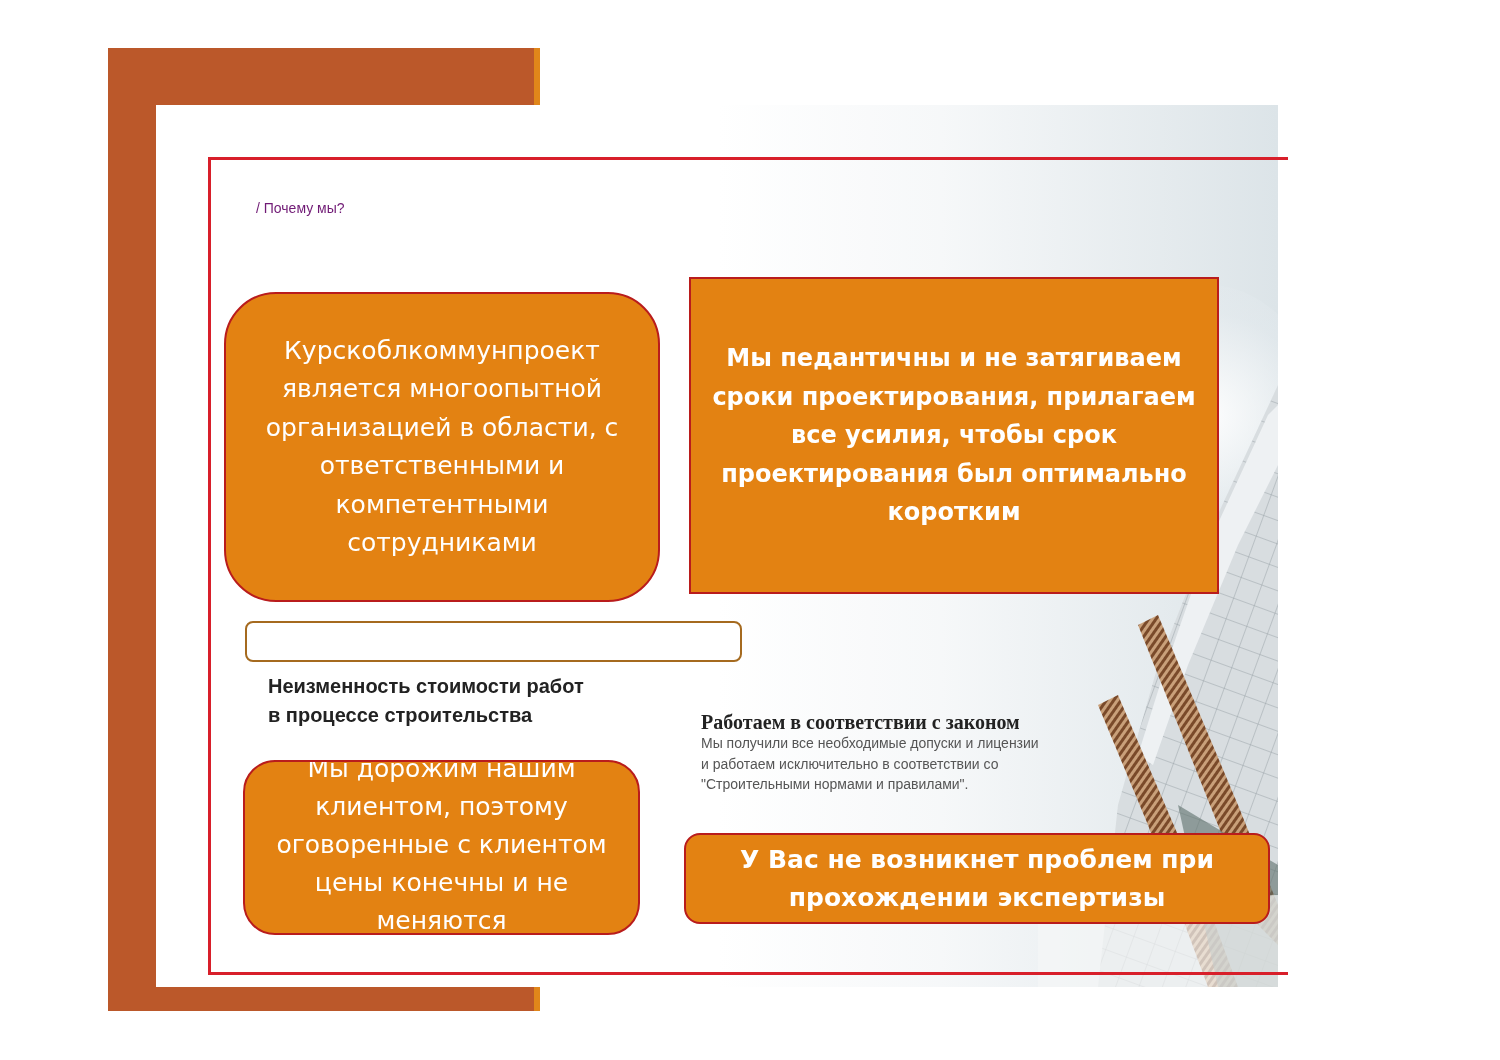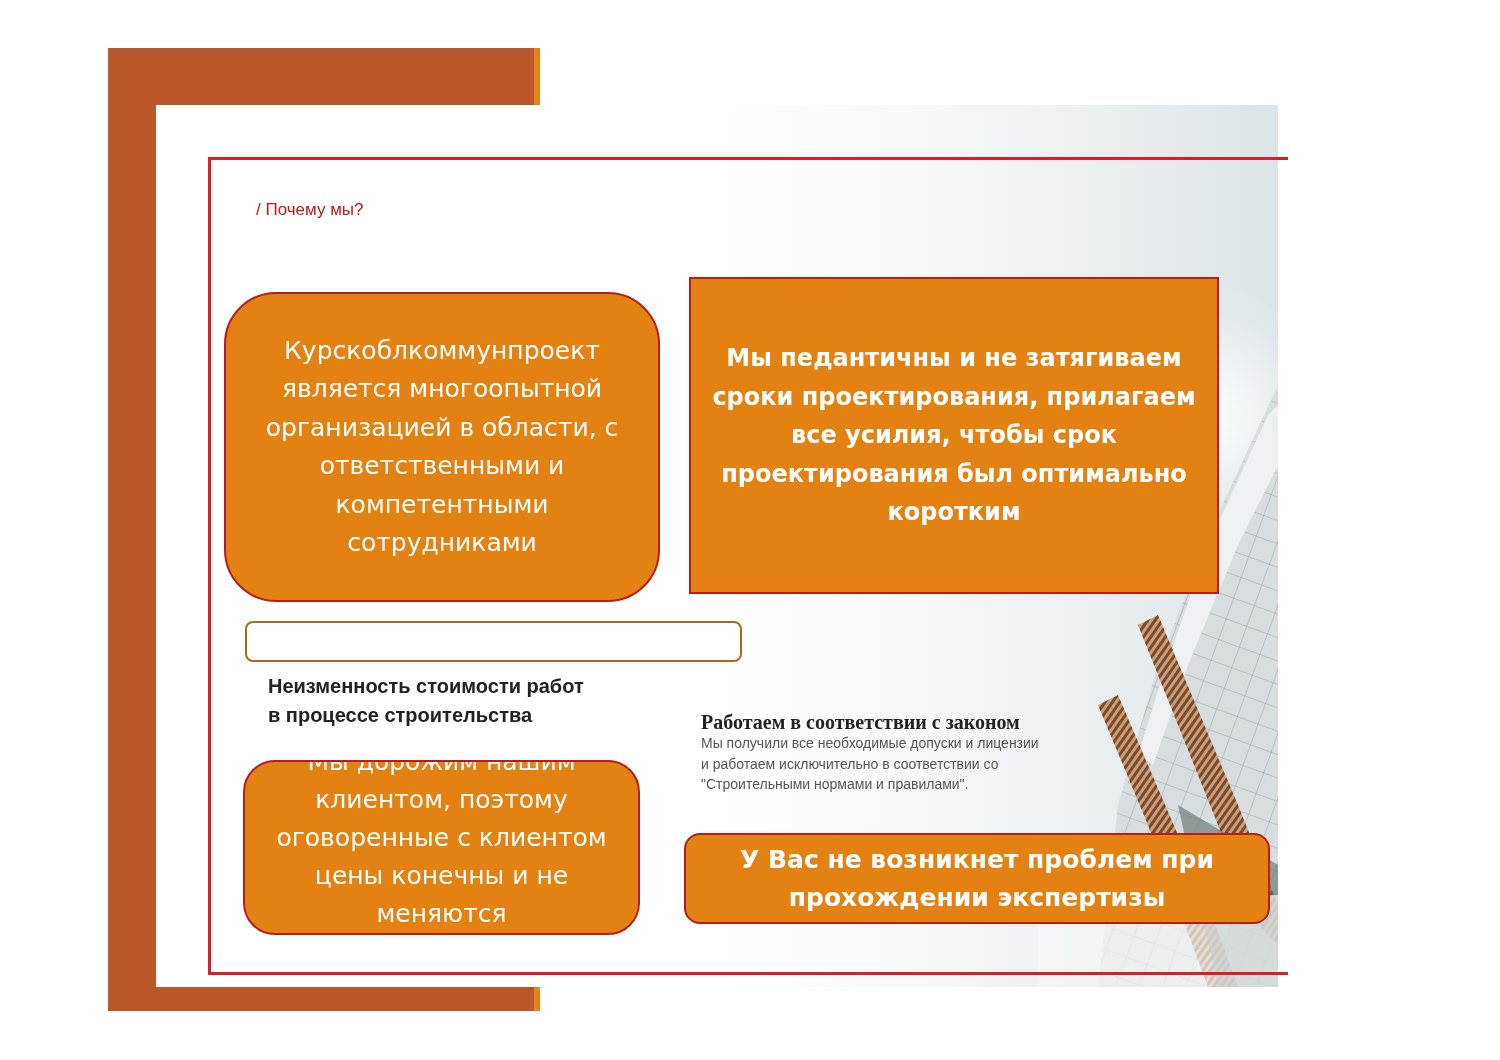--- a/index.html
+++ b/index.html
@@ -13,26 +13,26 @@
 
     .slide-image { position: absolute; left: 156px; top: 105px; width: 1122px; height: 882px; background: #ffffff; overflow: hidden; }
     .sky { position: absolute; right: 0; top: 0; width: 560px; height: 100%;
       background: linear-gradient(90deg, rgba(255,255,255,1) 0%, rgba(240,243,245,0.6) 40%, rgba(220,228,232,1) 100%); }
     .cloud { position: absolute; right: -40px; top: 180px; width: 220px; height: 260px; border-radius: 50%;
       background: radial-gradient(circle, rgba(255,255,255,0.9) 0%, rgba(230,236,240,0.4) 60%, rgba(220,228,232,0) 100%); }
     .building { position: absolute; right: 0; top: 0; width: 240px; height: 100%; }
 
     .red-border { position: absolute; left: 52px; top: 52px; width: 1080px; height: 818px; border: 3px solid #d81f2a; border-right: none; }
 
-    .kicker { position: absolute; left: 256px; top: 200px; font-size: 17px; color: #b91c1c; font-family: "Liberation Sans", sans-serif; }
+    .kicker { position: absolute; left: 256px; top: 200px; font-size: 14px; color: #701a75; font-family: "Liberation Sans", sans-serif; }
 
     .box { position: absolute; background: #e38212; color: #ffffff; display: flex; align-items: center; justify-content: center; text-align: center; font-family: "DejaVu Sans", sans-serif; border: 2px solid #b91c1c; }
     .box-1 { left: 224px; top: 292px; width: 436px; height: 310px; border-radius: 52px; font-size: 25px; line-height: 38.5px; padding: 0 22px; }
     .box-2 { left: 689px; top: 277px; width: 530px; height: 317px; border-radius: 0; font-size: 24px; font-weight: bold; line-height: 38.5px; padding: 0 12px; }
-    .box-3 { left: 243px; top: 760px; width: 397px; height: 175px; border-radius: 32px; font-size: 25px; line-height: 38px; padding: 0 4px; overflow: hidden; align-items: flex-end; }
+    .box-3 { left: 243px; top: 760px; width: 397px; height: 175px; border-radius: 32px; font-size: 25px; line-height: 38px; padding: 0 4px; overflow: hidden; align-items: center; }
     .box-3 span { display: block; margin-top: -6px; }
     .box-4 { left: 684px; top: 833px; width: 586px; height: 91px; border-radius: 16px; font-size: 25px; font-weight: bold; line-height: 38px; }
 
     .empty-field { position: absolute; left: 245px; top: 621px; width: 497px; height: 41px; border: 2px solid #a56a1f; border-radius: 8px; background: #ffffff; }
 
     .heading { position: absolute; font-family: "Liberation Sans", sans-serif; font-weight: bold; font-size: 20px; line-height: 28.5px; color: #222222; }
     .h-left { left: 268px; top: 672px; width: 330px; }
     .h-right { left: 701px; top: 708px; width: 330px; font-family: Liberation Serif, serif; }
     .desc { position: absolute; left: 701px; top: 733px; width: 340px; font-family: Liberation Sans, sans-serif; font-size: 14px; line-height: 20.5px; color: #555555; }
   </style>

